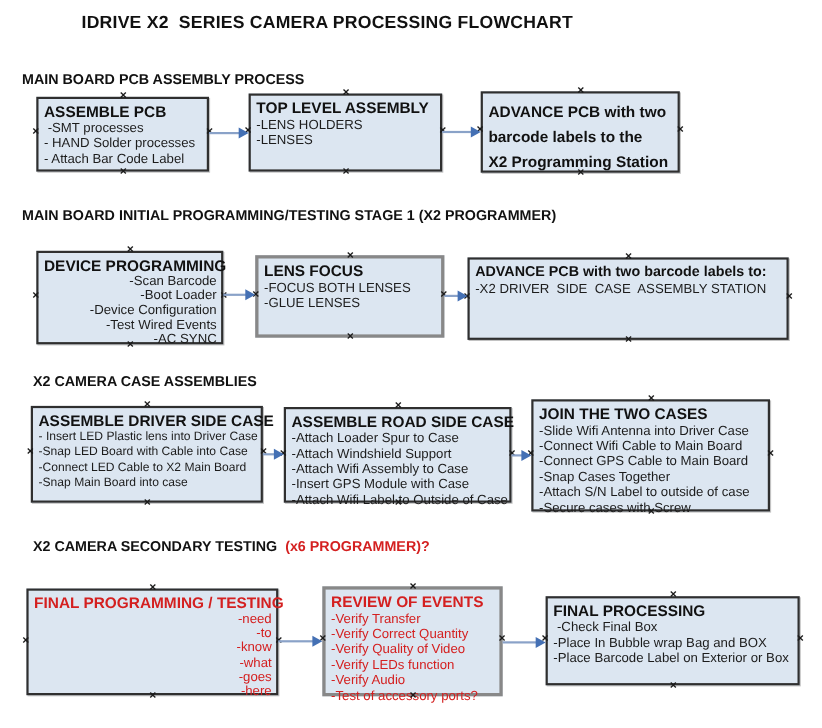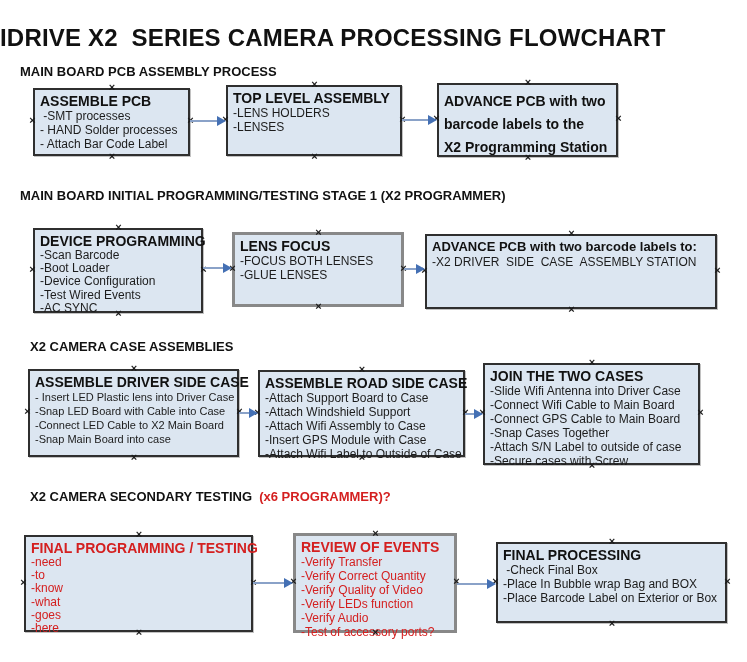--- a/index.html
+++ b/index.html
@@ -9,37 +9,37 @@
     --red:#d42020;
     --ink:#161616;
     --arrow-line:#8aa2c8;
     --arrow-head:#4470b4;
   }
   *{margin:0;padding:0;box-sizing:border-box;}
   html,body{background:#ffffff;}
   body{font-family:"Liberation Sans","DejaVu Sans",sans-serif;color:var(--ink);}
   .canvas{position:relative;width:747px;height:662px;background:#ffffff;overflow:hidden;}
 
-  .main-title{position:absolute;top:24px;left:0;width:595px;text-align:center;
-    font-size:24px;font-weight:bold;letter-spacing:.2px;white-space:pre;color:#111;}
+  .main-title{position:absolute;top:12px;left:0;width:595px;text-align:center;
+    font-size:16px;font-weight:bold;letter-spacing:.2px;white-space:pre;color:#111;}
 
   .sec-heading{position:absolute;font-size:13px;font-weight:bold;white-space:pre;color:#111;}
   .h1{left:20px;top:64px;}
   .h2{left:20px;top:188px;}
   .h3{left:30px;top:339px;}
   .h4{left:30px;top:489px;}
   .h4 .red-part{color:var(--red);}
 
   .fbox{position:absolute;background:var(--box-fill);border:2px solid var(--box-border);
     padding:3px 4px 2px 5px;box-shadow:1px 1px 0 rgba(120,120,120,.45);}
   .fbox.gborder{border:3px solid var(--box-border-gray);box-shadow:none;}
   .btitle{font-size:14px;font-weight:bold;line-height:16px;white-space:nowrap;color:#111;}
   .bigtitle .btitle{white-space:pre-line;line-height:23px;padding-top:2px;}
   .bitems .item{font-size:12px;line-height:14px;white-space:pre;color:#1c1c1c;}
-  .tight .bitems .item{line-height:13.2px;}
+  .tight .bitems .item{line-height:13.2px;text-align:right;}
   .xs .bitems .item{font-size:11px;}
   .smalltitle .btitle{font-size:13px;}
   .redbox .btitle,.redbox .bitems .item{color:var(--red);}
   .overflowing{overflow:visible;}
 
   
   .r1a{left:33px; top:88px; width:157px;height:68px;}
   .r1b{left:226px;top:85px; width:176px;height:71px;}
   .r1c{left:437px;top:83px; width:181px;height:74px;}
   .r2a{left:33px; top:228px;width:170px;height:85px;}
@@ -165,21 +165,21 @@
         <div class="item">-Snap Main Board into case</div>
       </div>
   <span class="anchor a-t">×</span>
       <span class="anchor a-b">×</span>
       <span class="anchor a-l">×</span>
       <span class="anchor a-r">×</span>
     </div>
   <div class="fbox r3b">
     <div class="btitle">ASSEMBLE ROAD SIDE CASE</div>
     <div class="bitems">
-        <div class="item">-Attach Support Board to Case</div>
+        <div class="item">-Attach Loader Spur to Case</div>
         <div class="item">-Attach Windshield Support</div>
         <div class="item">-Attach Wifi Assembly to Case</div>
         <div class="item">-Insert GPS Module with Case</div>
         <div class="item">-Attach Wifi Label to Outside of Case</div>
       </div>
   <span class="anchor a-t">×</span>
       <span class="anchor a-b">×</span>
       <span class="anchor a-l">×</span>
       <span class="anchor a-r">×</span>
     </div>

